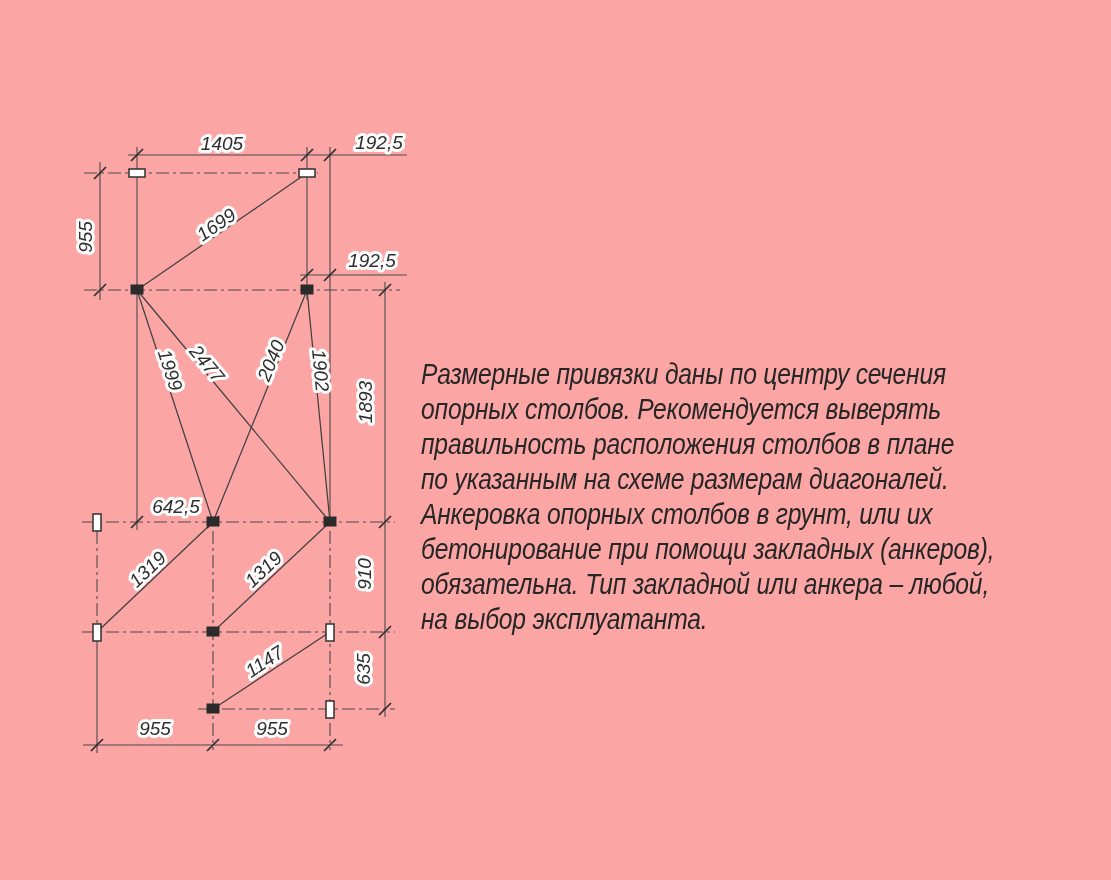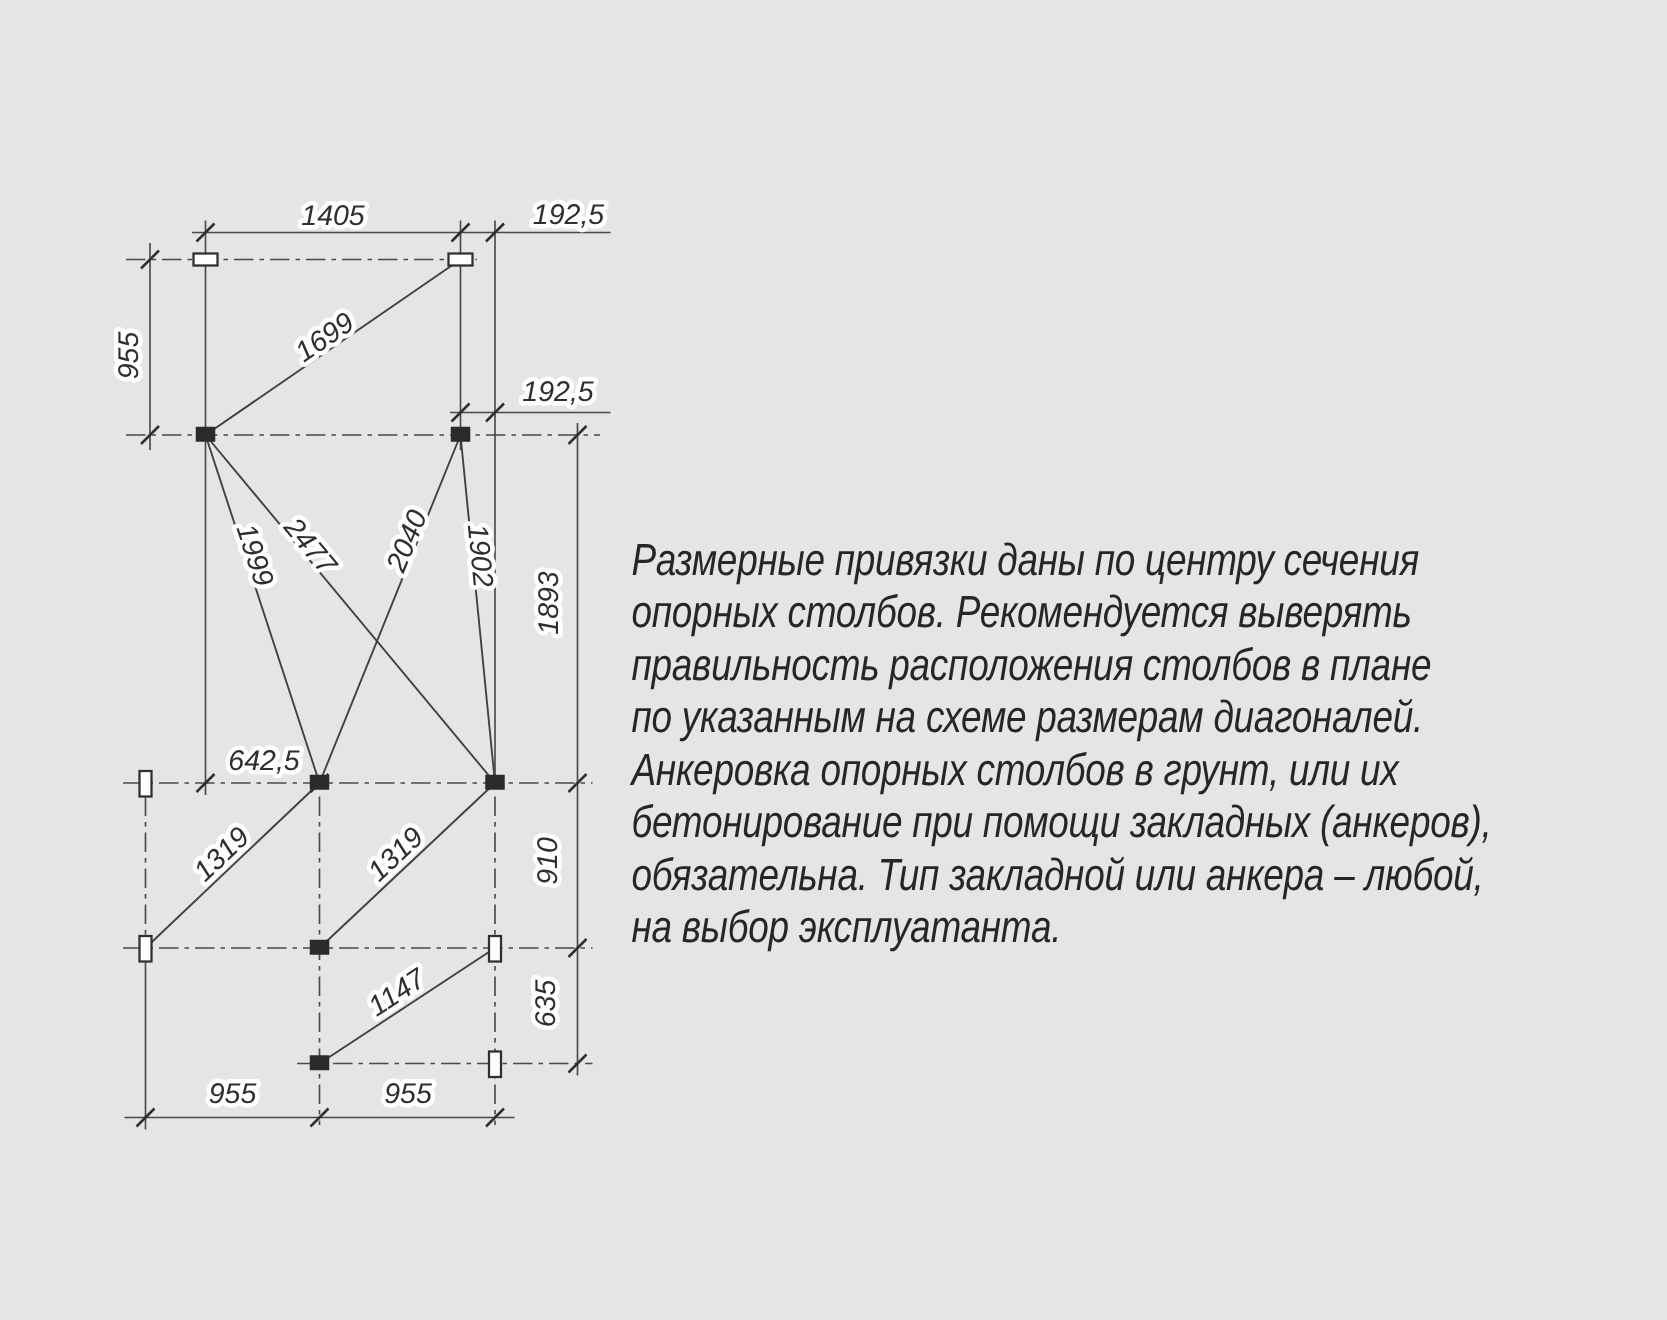--- a/index.html
+++ b/index.html
@@ -1,16 +1,16 @@
 <!DOCTYPE html>
 <html><head>
 <meta charset="utf-8">
 <style>
   html,body{margin:0;padding:0;background:#ffffff;}
-  .sheet{position:relative;width:1111px;height:880px;background:#e5e5e5;overflow:hidden;
+  .sheet{position:relative;width:1111px;height:880px;background:#fca5a5;overflow:hidden;
          font-family:"Liberation Sans",sans-serif;}
   .plan-svg{position:absolute;left:0;top:0;}
   .plan-svg text{font-family:"Liberation Sans",sans-serif;font-style:italic;font-size:19px;
          fill:#2e2e2e;paint-order:stroke;stroke:#fefefe;stroke-width:6px;stroke-linejoin:round;}
   .axis line{stroke:#4a4a4a;stroke-width:1.1;stroke-dasharray:13 4 3 4;}
   .sol line{stroke:#4a4a4a;stroke-width:1.1;}
   .diag line{stroke:#404040;stroke-width:1.25;}
   .tick line{stroke:#2f2f2f;stroke-width:1.7;}
   .post-hollow{fill:#fefefe;stroke:#2f2f2f;stroke-width:1.5;}
   .post-filled{fill:#2b2b2b;stroke:#2b2b2b;stroke-width:1;}

